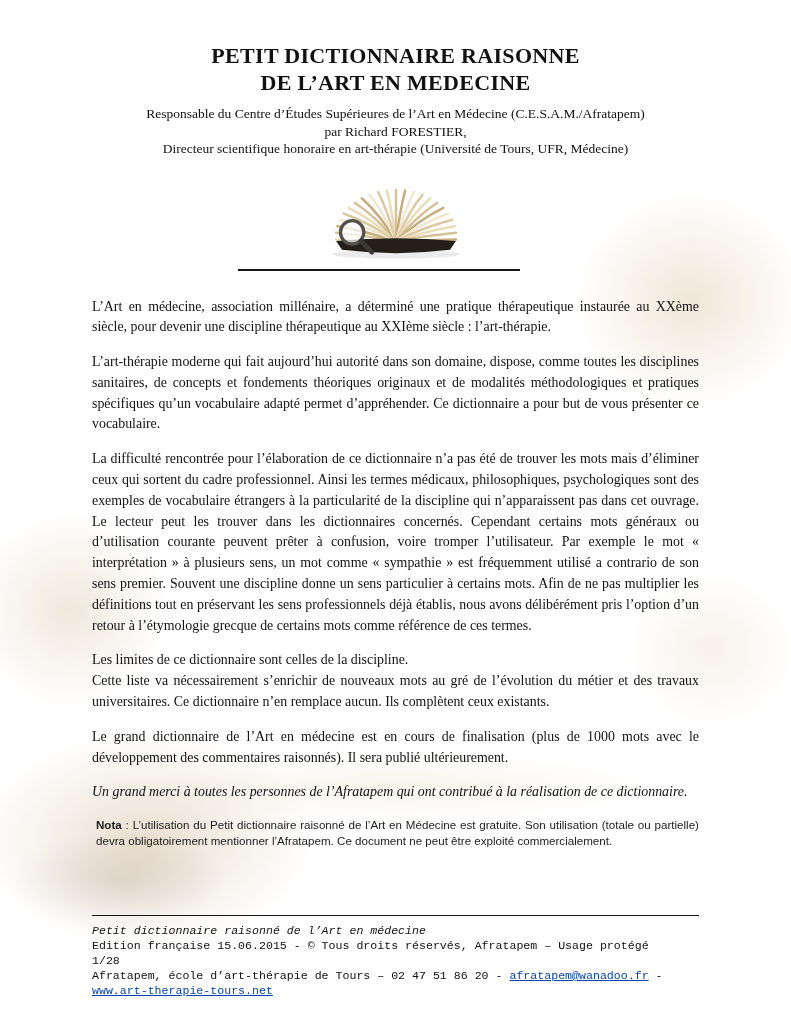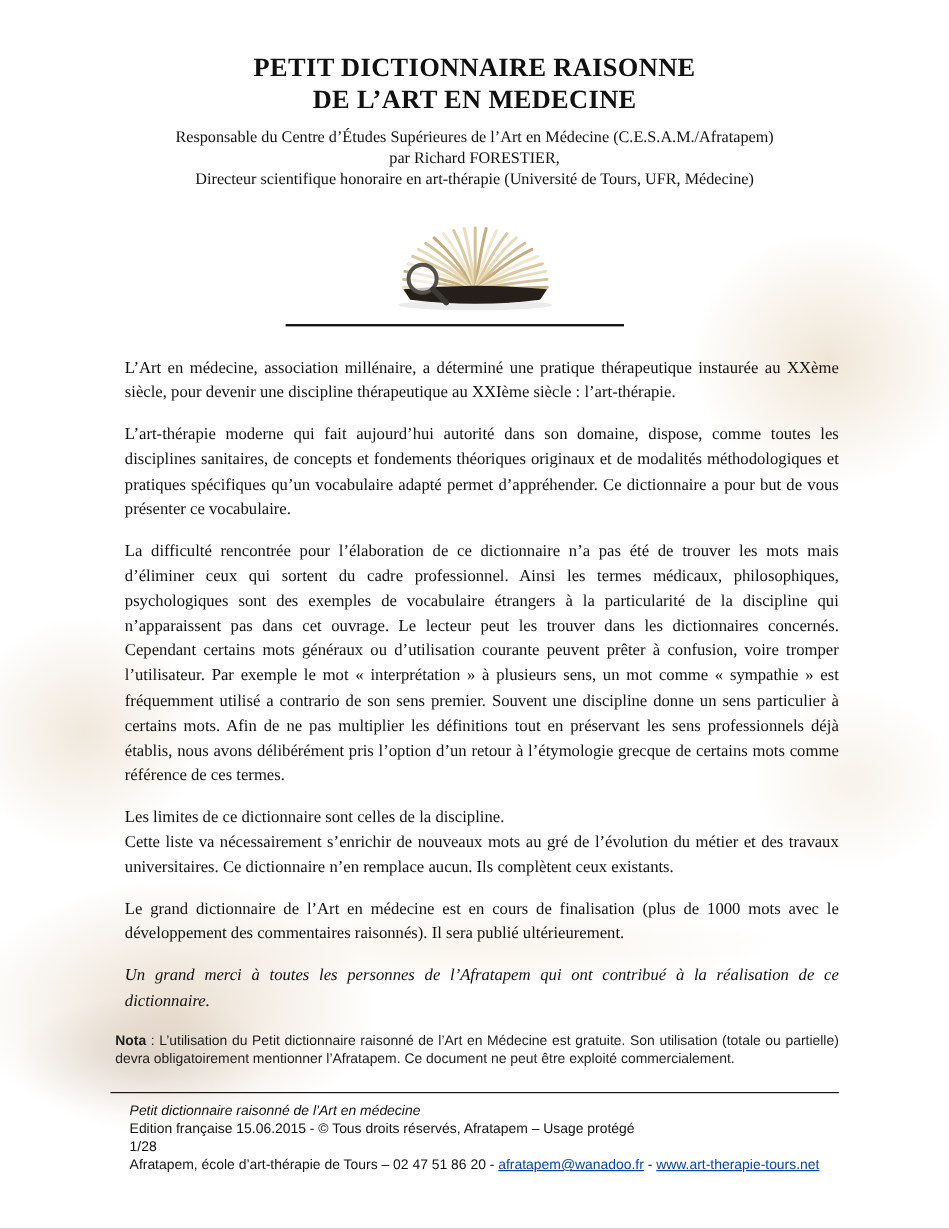--- a/index.html
+++ b/index.html
@@ -2,21 +2,21 @@
 <html><head>
 <meta charset="utf-8">
 <style>
   html,body{margin:0;padding:0;background:#888;}
   .page{
     position:relative;
     width:791px;height:1024px;
     margin:0 auto;
     background:#ffffff;
     box-sizing:border-box;
-    padding:42px 92px 46px;
+    padding:42px 92px 26px;
     display:flex;flex-direction:column;
     overflow:hidden;
     font-family:"Liberation Serif","DejaVu Serif",serif;
     color:#111;
   }
   
   .wm{position:absolute;pointer-events:none;z-index:0;border-radius:50%;}
   .wm1{top:150px;right:-60px;width:320px;height:300px;background:radial-gradient(closest-side,rgba(216,190,150,.38),rgba(216,190,150,0) 72%);}
   .wm2{top:470px;left:-70px;width:280px;height:280px;background:radial-gradient(closest-side,rgba(206,178,138,.30),rgba(206,178,138,0) 70%);}
   .wm3{top:690px;left:-90px;width:470px;height:300px;background:radial-gradient(closest-side,rgba(196,162,120,.34),rgba(196,162,120,0) 72%);}
@@ -25,28 +25,28 @@
   .wm6{top:810px;left:-30px;width:300px;height:140px;border-radius:40%;background:radial-gradient(closest-side,rgba(120,92,62,.16),rgba(120,92,62,0) 72%);}
   .content{position:relative;z-index:1;display:flex;flex-direction:column;flex:1 1 auto;}
 
   .title{ text-align:center; font-weight:bold; font-size:22px; line-height:27px; letter-spacing:.3px; }
   .byline{ text-align:center; margin-top:9px; font-size:13.5px; line-height:17.5px; }
 
   .figure-wrap{ margin:10px auto 0; width:200px; text-align:center; }
   .figure-rule{ width:282px; margin:2px 0 0 146px; border-top:2px solid #161616; height:0; }
 
   .bodytext{ margin-top:26px; }
-  .para{ font-size:13.9px; line-height:20.8px; text-align:justify; margin:0 0 14px 12px; }
+  .para{ font-size:13.9px; line-height:20.8px; text-align:justify; margin:0 0 14px 0; }
   .para.tight{ margin-bottom:0; }
   .para.italic{ font-style:italic; }
   .nota{ font-family:"Liberation Sans","DejaVu Sans",sans-serif; font-size:11.6px; line-height:15.4px; text-align:justify; color:#1c1c1c; margin:6px 0 0 4px; }
   .nota strong{ font-weight:bold; }
 
   .footer-rule{ margin-top:auto; border-top:1.5px solid #161616; height:0; }
-  .pfooter{ font-family:Liberation Sans, sans-serif; font-size:11.6px; line-height:15px; color:#111; margin-top:7px;margin-left:16px; }
+  .pfooter{ font-family:Liberation Mono, monospace; font-size:11.6px; line-height:15px; color:#111; margin-top:7px; }
   .f-line1{ font-style:italic; }
   .f-line2{ display:flex; justify-content:space-between; align-items:baseline;flex-direction:column; }
   .f-line3 a{ color:#0645ad; text-decoration:underline; cursor:pointer; }
 </style>
 </head>
 <body>
 
 <div class="page">
   <div class="wm wm1"></div>
   <div class="wm wm2"></div>

